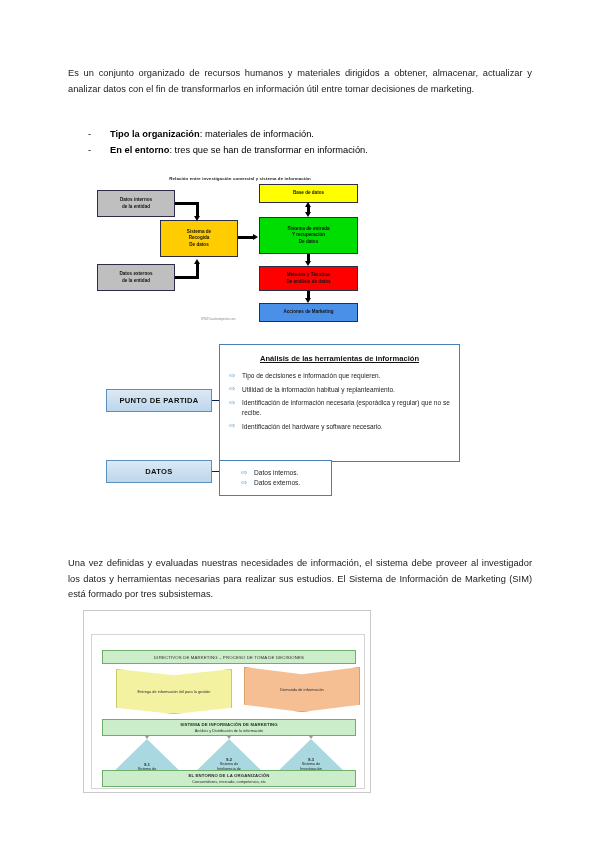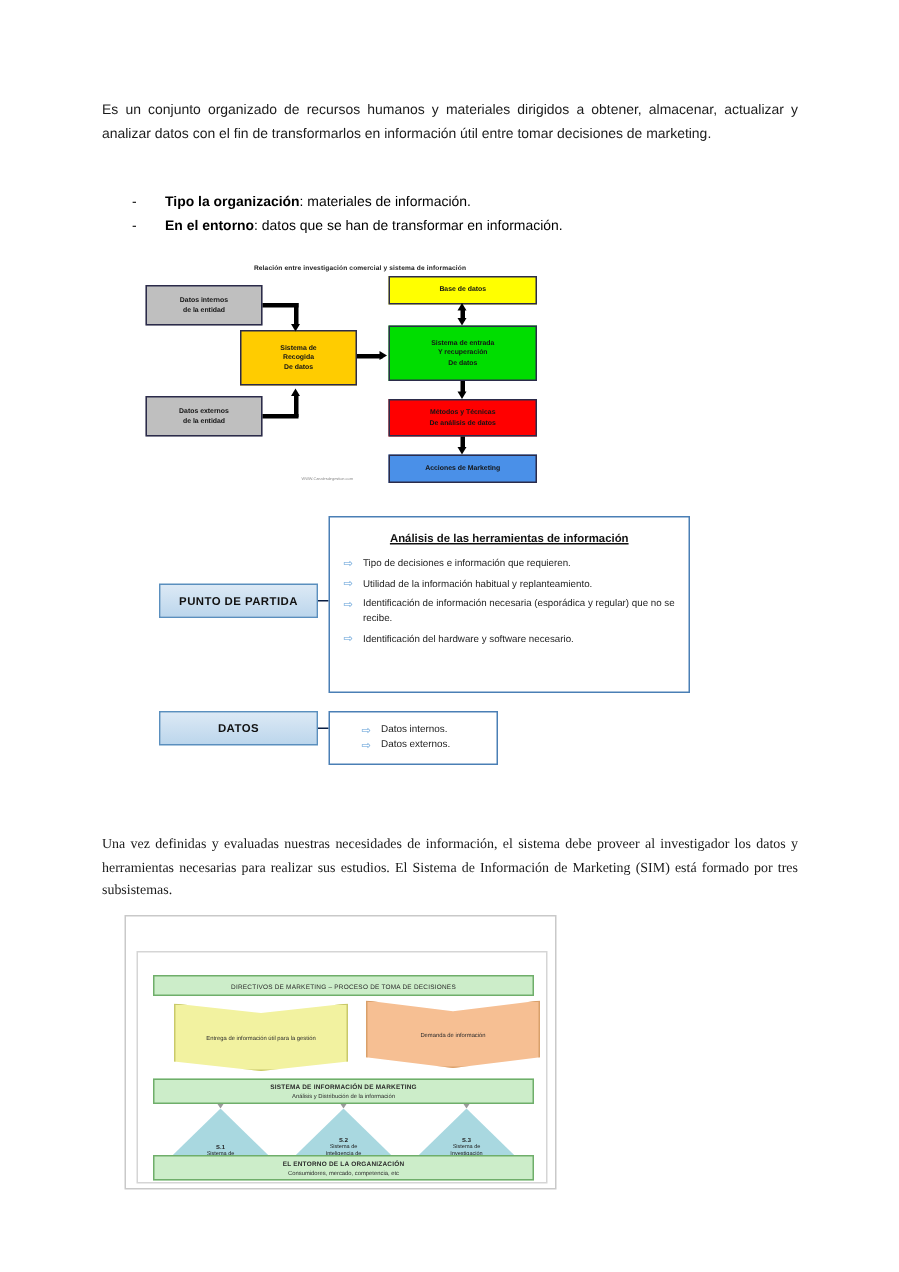--- a/index.html
+++ b/index.html
@@ -20,21 +20,21 @@
   .para {
     position: absolute;
     left: 68px;
     width: 464px;
     font-size: 9.3px;
     line-height: 15.5px;
     text-align: justify;
     color: #1a1a1a;
   }
   #para-intro { top: 66px; }
-  #para-sim   { top: 556px; font-family: Liberation Serif, serif; }
+  #para-sim   { top: 556px; }
 
   .bullets {
     position: absolute;
     left: 88px;
     top: 126px;
     width: 440px;
     font-size: 9.3px;
     line-height: 16px;
   }
   .bullets .row { display: flex; }
@@ -172,21 +172,21 @@
     position: absolute;
     width: 0; height: 0;
     border-top: 4px solid transparent;
     border-bottom: 4px solid transparent;
     border-left: 6px solid #0a1f44;
   }
 
   #diagram3 {
     position: absolute;
     left: 88px;
-    top: 474px;
+    top: 460px;
     width: 424px;
     height: 44px;
   }
 
   
   #sim {
     position: absolute;
     left: 83px;
     top: 610px;
     width: 288px;
@@ -302,21 +302,21 @@
 
 <div class="para" id="para-intro">Es un conjunto organizado de recursos humanos y materiales dirigidos a obtener, almacenar, actualizar y analizar datos con el fin de transformarlos en información útil entre tomar decisiones de marketing.</div>
 
 <div class="bullets">
   <div class="row">
     <span class="dash">-</span>
     <span><b>Tipo la organización</b><span>: materiales de información.</span></span>
   </div>
   <div class="row">
     <span class="dash">-</span>
-    <span><b>En el entorno</b><span>: datos que se han de transformar en información.</span></span>
+    <span><b>En el entorno</b><span>: tres que se han de transformar en información.</span></span>
   </div>
 </div>
 
 <div id="diagram1">
   <div id="d1-title">Relación entre investigación comercial y sistema de información</div>
 
   <div class="d1box" id="d1-internos">
     <span>Datos internos</span>
     <span>de la entidad</span>
   </div>

